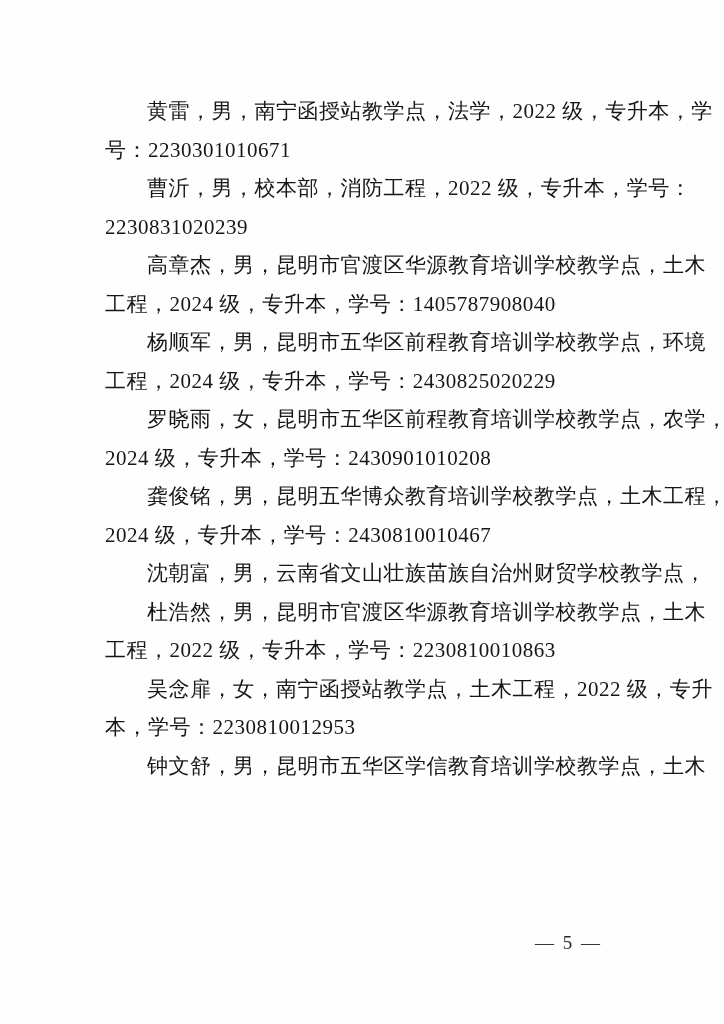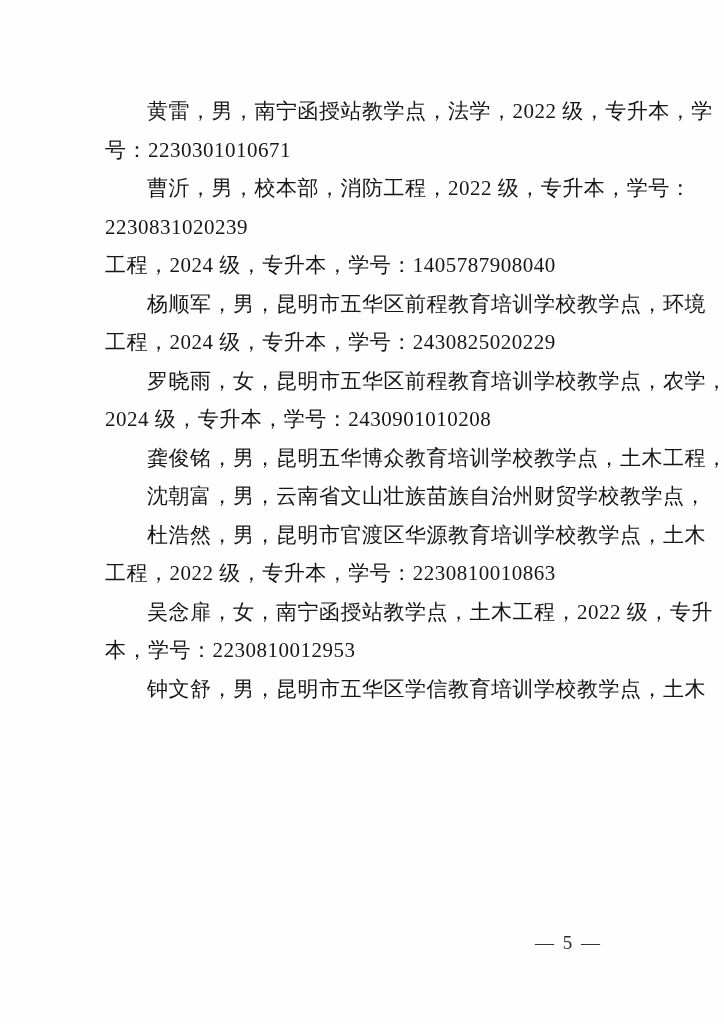--- a/index.html
+++ b/index.html
@@ -53,26 +53,28 @@
 </style>
 </head>
 <body>
 
 <div class="doc-page">
   <div class="doc-body">
       <div class="text-line indent">黄雷，男，南宁函授站教学点，法学，2022 级，专升本，学</div>
       <div class="text-line">号：2230301010671</div>
       <div class="text-line indent">曹沂，男，校本部，消防工程，2022 级，专升本，学号：</div>
       <div class="text-line">2230831020239</div>
+      <div class="text-line indent">高章杰，男，昆明市官渡区华源教育培训学校教学点，土木</div>
       <div class="text-line">工程，2024 级，专升本，学号：1405787908040</div>
       <div class="text-line indent">杨顺军，男，昆明市五华区前程教育培训学校教学点，环境</div>
       <div class="text-line">工程，2024 级，专升本，学号：2430825020229</div>
       <div class="text-line indent">罗晓雨，女，昆明市五华区前程教育培训学校教学点，农学，</div>
       <div class="text-line">2024 级，专升本，学号：2430901010208</div>
       <div class="text-line indent">龚俊铭，男，昆明五华博众教育培训学校教学点，土木工程，</div>
+      <div class="text-line">2024 级，专升本，学号：2430810010467</div>
       <div class="text-line indent">沈朝富，男，云南省文山壮族苗族自治州财贸学校教学点，</div>
       <div class="text-line indent">杜浩然，男，昆明市官渡区华源教育培训学校教学点，土木</div>
       <div class="text-line">工程，2022 级，专升本，学号：2230810010863</div>
       <div class="text-line indent">吴念扉，女，南宁函授站教学点，土木工程，2022 级，专升</div>
       <div class="text-line">本，学号：2230810012953</div>
       <div class="text-line indent">钟文舒，男，昆明市五华区学信教育培训学校教学点，土木</div>
     </div>
   <div class="page-footer">— 5 —</div>
 </div>
 

